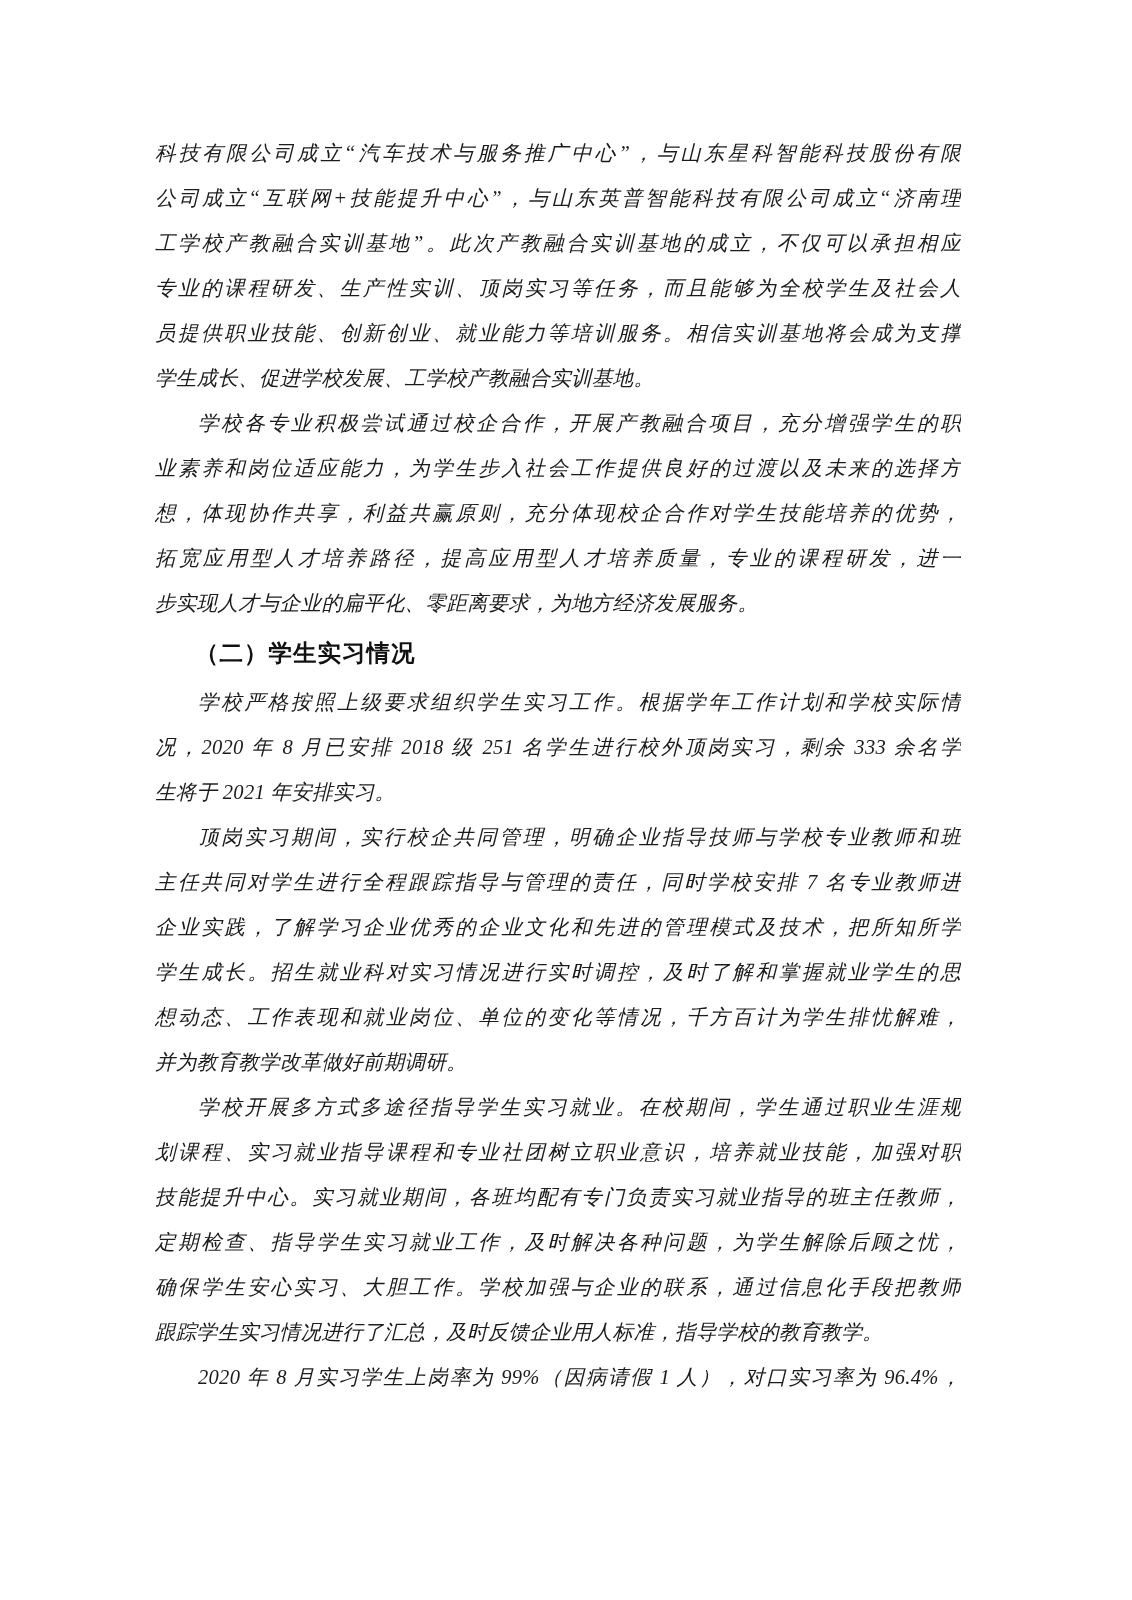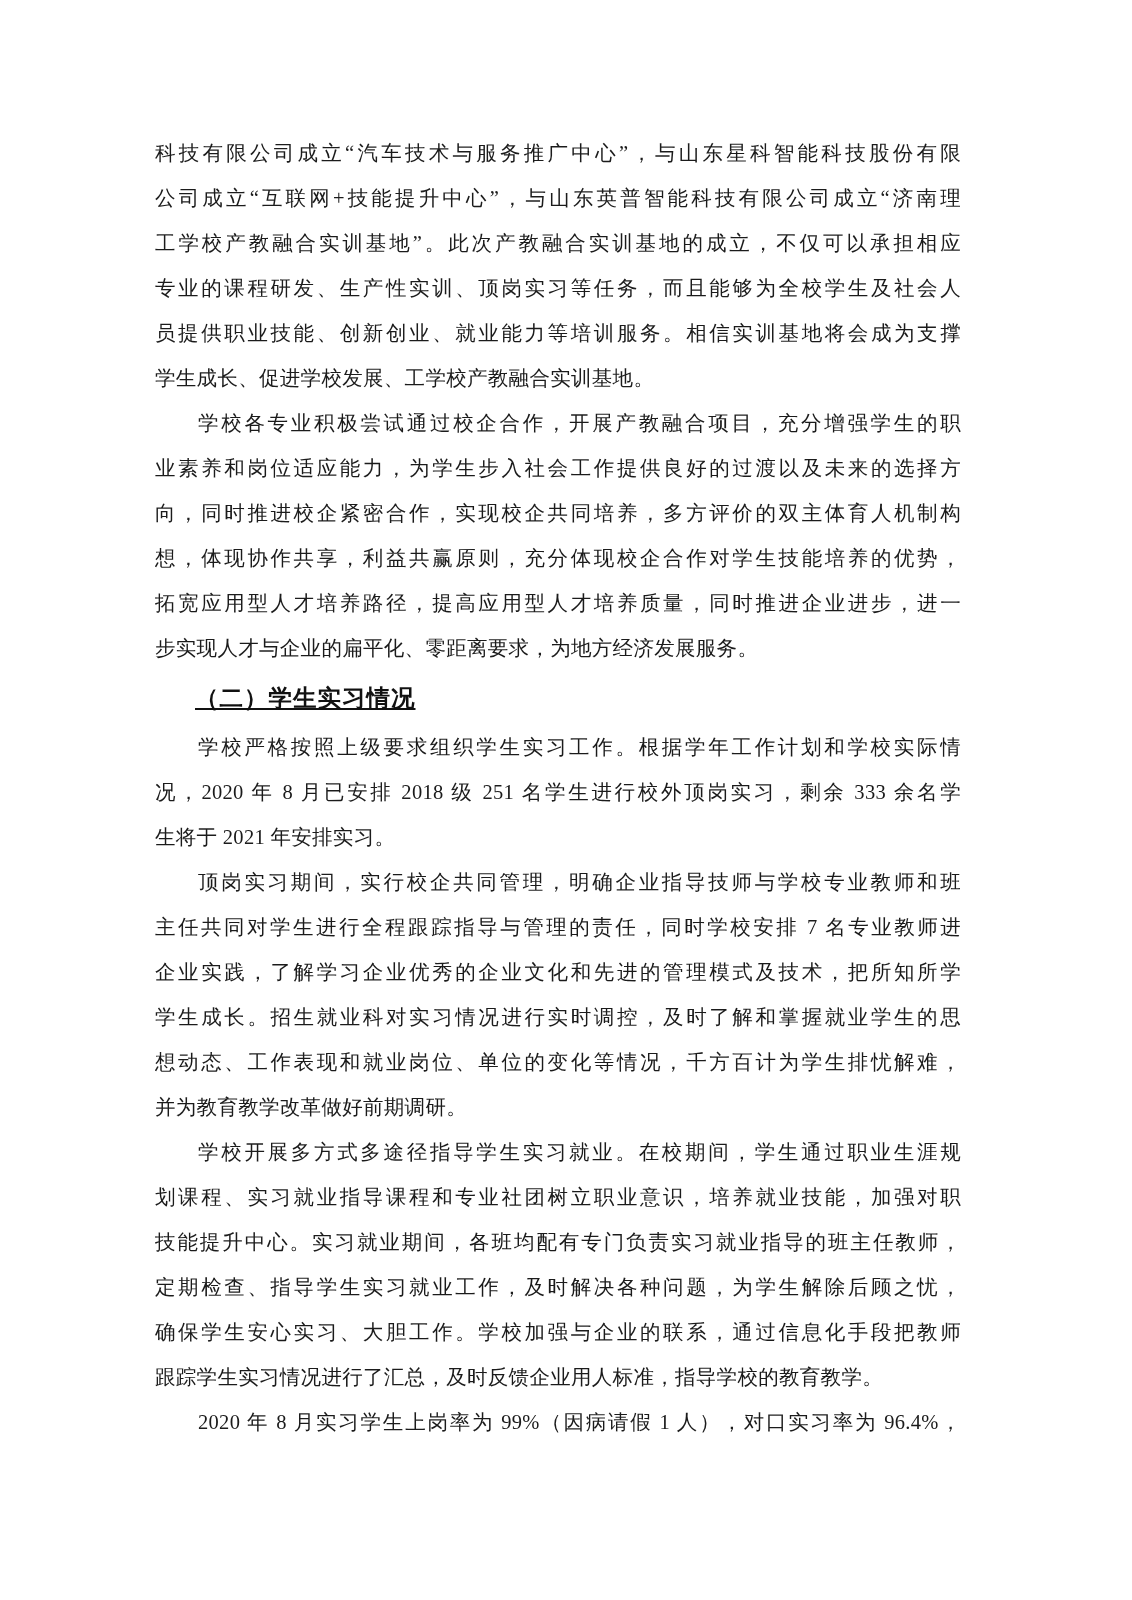--- a/index.html
+++ b/index.html
@@ -17,20 +17,21 @@
     color: #1b1b1b;
   }
   .doc-body {
     position: absolute;
     left: 155px;
     top: 131px;
     width: 806px;
   }
   .para {
     margin: 0;
+    font-style: italic;
   }
   .line {
     font-size: 20.5px;
     line-height: 45px;
     height: 45px;
     overflow: hidden;
     text-align: justify;
     text-align-last: justify;
     letter-spacing: 0.3px;
   }
@@ -44,21 +45,20 @@
   .heading {
     font-family: "Liberation Sans", "DejaVu Sans", sans-serif;
     font-weight: 700;
     font-size: 23.5px;
     line-height: 49px;
     height: 49px;
     padding-left: 40px;
     margin: 3px 0 2px 0;
     color: #111111;
     letter-spacing: 1px;
-    text-decoration: underline;
   }
   .page-number {
     position: absolute;
     left: 0;
     right: 0;
     top: 1462px;
     text-align: center;
     font-size: 17px;
     line-height: 24px;
     color: #1b1b1b;
@@ -73,23 +73,22 @@
         <div class="line">科技有限公司成立“汽车技术与服务推广中心”，与山东星科智能科技股份有限</div>
         <div class="line">公司成立“互联网+技能提升中心”，与山东英普智能科技有限公司成立“济南理</div>
         <div class="line">工学校产教融合实训基地”。此次产教融合实训基地的成立，不仅可以承担相应</div>
         <div class="line">专业的课程研发、生产性实训、顶岗实习等任务，而且能够为全校学生及社会人</div>
         <div class="line">员提供职业技能、创新创业、就业能力等培训服务。相信实训基地将会成为支撑</div>
         <div class="line last">学生成长、促进学校发展、工学校产教融合实训基地。</div>
       </div>
       <div class="para">
         <div class="line indent">学校各专业积极尝试通过校企合作，开展产教融合项目，充分增强学生的职</div>
         <div class="line">业素养和岗位适应能力，为学生步入社会工作提供良好的过渡以及未来的选择方</div>
-        <div class="line">向，同时推进校企紧密合作，实现校企共同培养，多方评价的双主体育人机制构</div>
         <div class="line">想，体现协作共享，利益共赢原则，充分体现校企合作对学生技能培养的优势，</div>
-        <div class="line">拓宽应用型人才培养路径，提高应用型人才培养质量，同时推进企业进步，进一</div>
+        <div class="line">拓宽应用型人才培养路径，提高应用型人才培养质量，专业的课程研发，进一</div>
         <div class="line last">步实现人才与企业的扁平化、零距离要求，为地方经济发展服务。</div>
       </div>
       <div class="heading">（二）学生实习情况</div>
       <div class="para">
         <div class="line indent">学校严格按照上级要求组织学生实习工作。根据学年工作计划和学校实际情</div>
         <div class="line">况，2020 年 8 月已安排 2018 级 251 名学生进行校外顶岗实习，剩余 333 余名学</div>
         <div class="line last">生将于 2021 年安排实习。</div>
       </div>
       <div class="para">
         <div class="line indent">顶岗实习期间，实行校企共同管理，明确企业指导技师与学校专业教师和班</div>

